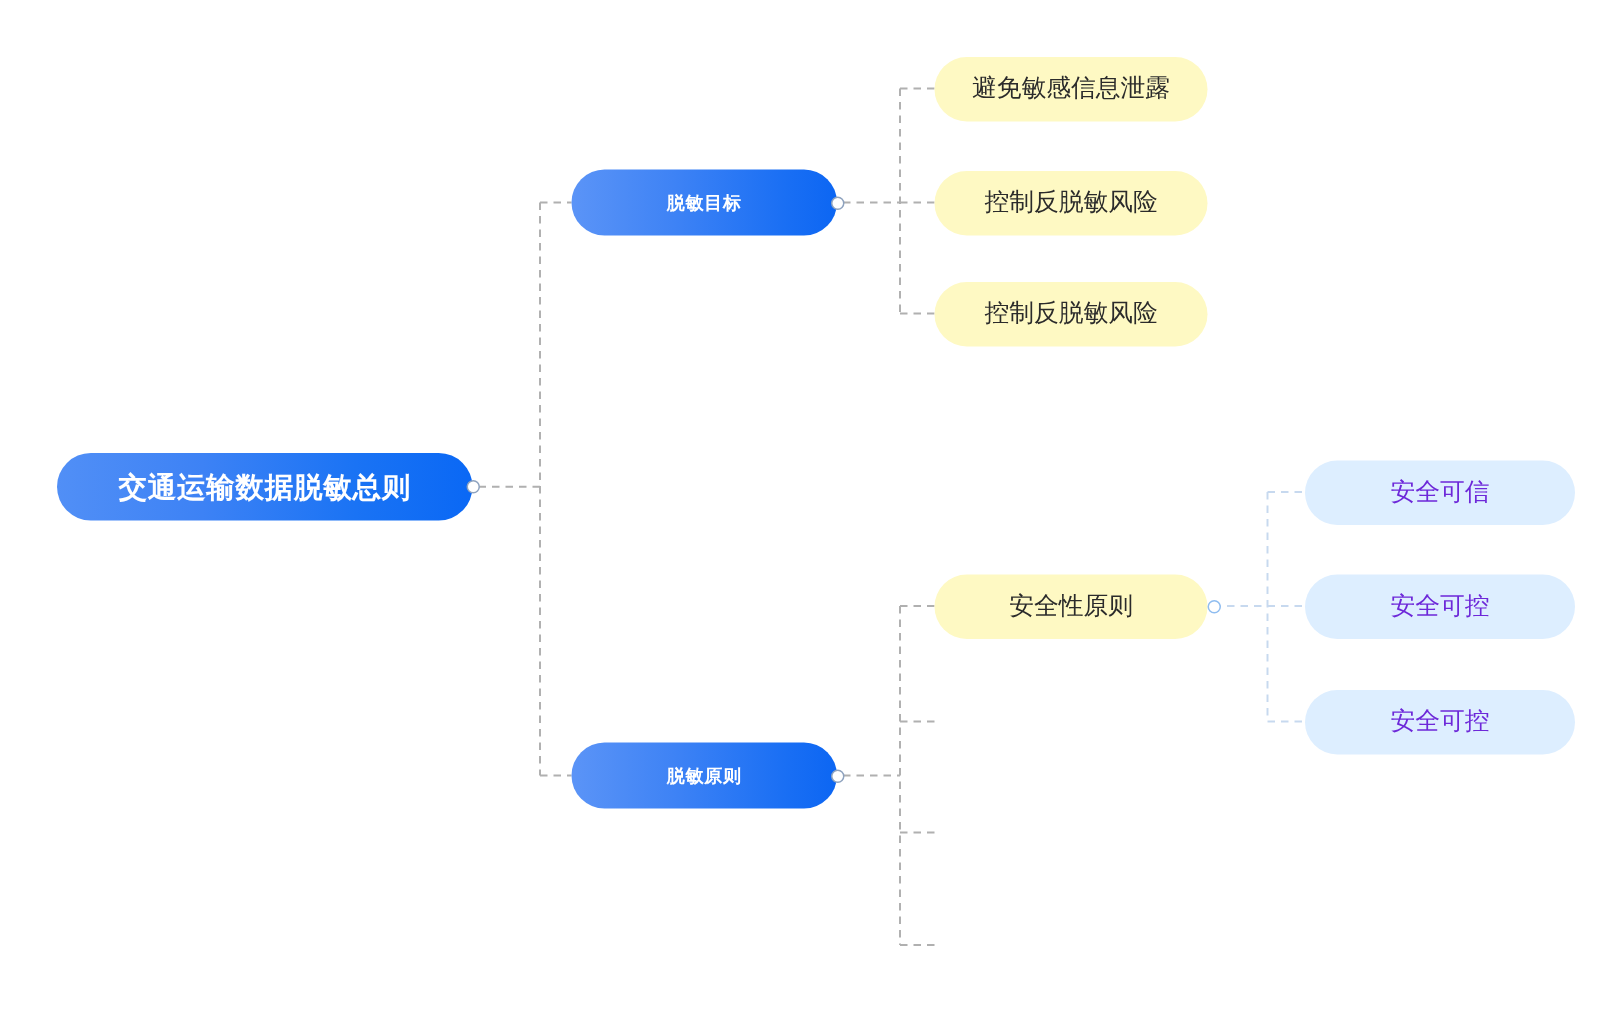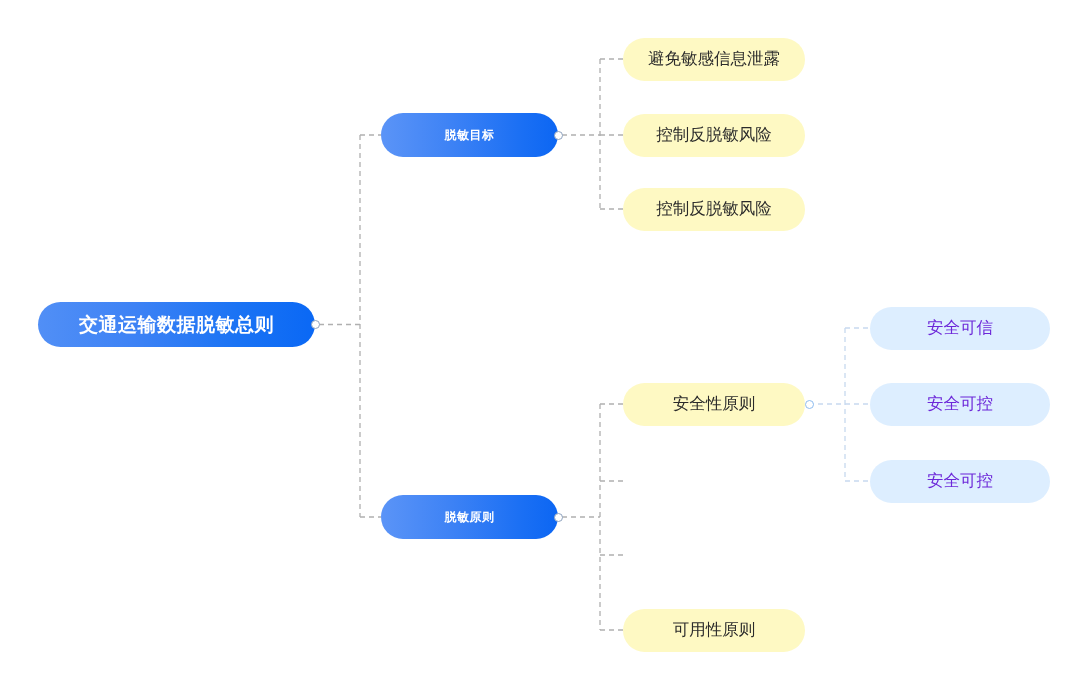--- a/index.html
+++ b/index.html
@@ -157,23 +157,20 @@
   <div class="node branch b2">
     <span>脱敏原则</span>
   </div>
   <div class="anchor dark" style="left:553.5px; top:512.5px;"></div>
 
   <div class="node leaf" style="top:382.5px;">
     <span>安全性原则</span>
   </div>
   <div class="anchor light" style="left:804.5px; top:399.5px;"></div>
 
-  <div class="node leaf" style="top:608.5px;">
-    <span>可用性原则</span>
-  </div>
 
   <div class="node leaf4" style="top:306.5px;">
     <span>安全可信</span>
   </div>
   <div class="node leaf4" style="top:382.5px;">
     <span>安全可控</span>
   </div>
   <div class="node leaf4" style="top:459.5px;">
     <span>安全可控</span>
   </div>

